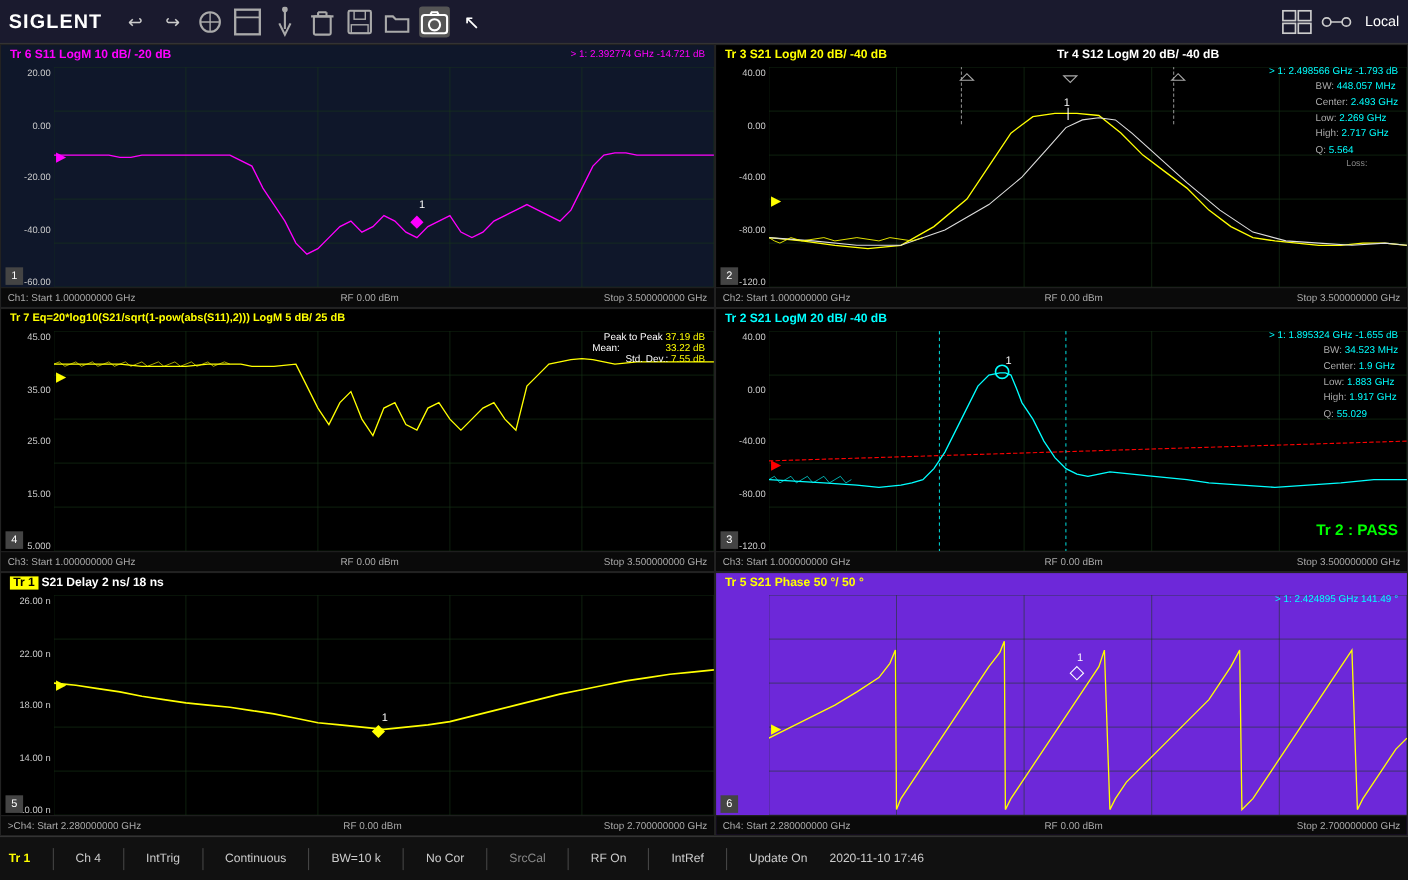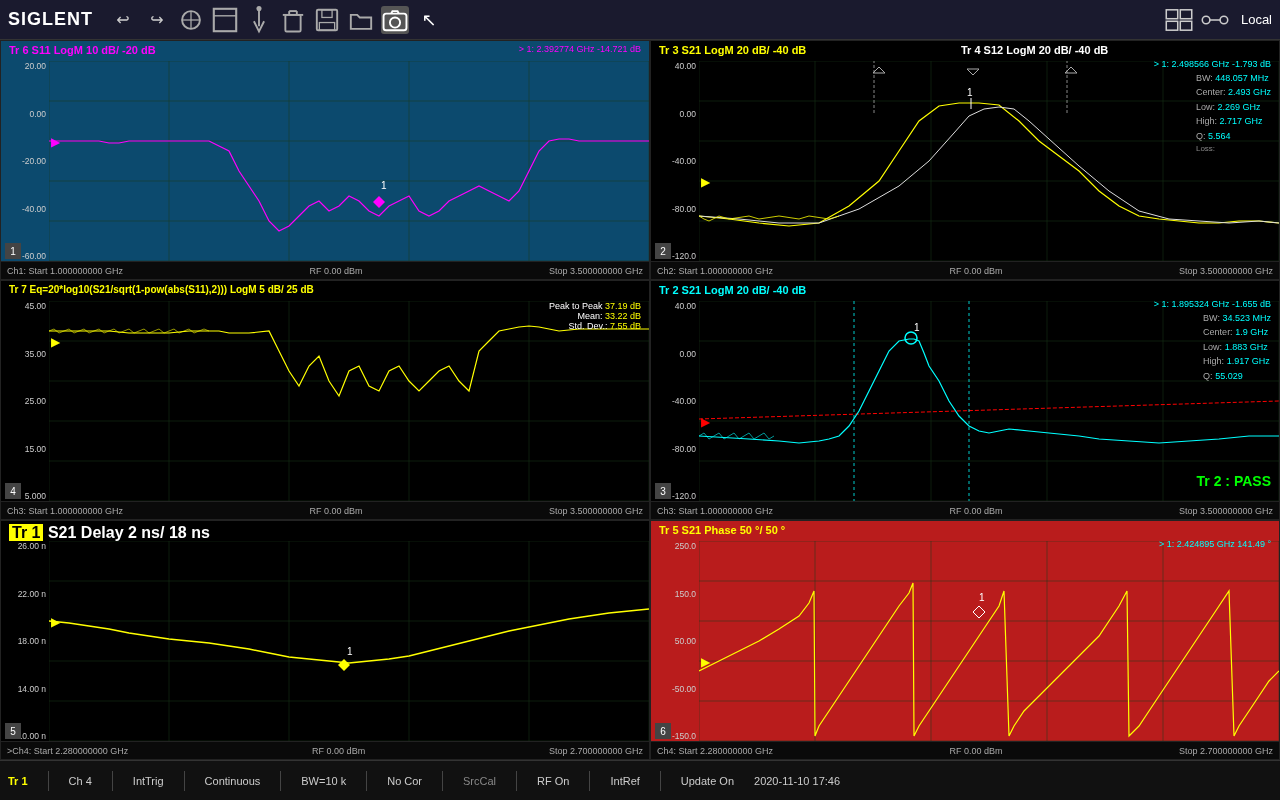--- a/index.html
+++ b/index.html
@@ -274,21 +274,21 @@
             <line x1="7" y1="9" x2="15" y2="9" stroke="#ccc" stroke-width="1.2"></line>
           </svg>
       </div>
     </div>
     <div class="local-label">Local</div>
   </div>
 </div>
 
 <div id="main-grid">
 
-  <div class="panel" style="background:#0c4a6e;">
+  <div class="panel" style="background:#0f172a;">
     <div class="panel-title" style="color:#ff00ff;">Tr 6  S11 LogM 10 dB/ -20 dB</div>
     <div style="position:absolute;top:3px;right:8px;font-size:9px;color:#ff00ff;">&gt; 1:  2.392774 GHz      -14.721 dB</div>
 
     <div class="y-axis">
       <span>20.00</span>
         <span>0.00</span>
         <span>-20.00</span>
         <span>-40.00</span>
         <span>-60.00</span>
     </div>
@@ -330,21 +330,21 @@
     <div style="position:absolute;top:3px;left:8px;font-size:11px;font-weight:bold;color:#ffff00;z-index:10;">Tr 3  S21 LogM 20 dB/ -40 dB</div>
     <div style="position:absolute;top:3px;left:310px;font-size:11px;font-weight:bold;color:#ffffff;z-index:10;">Tr 4  S12 LogM 20 dB/ -40 dB</div>
     <div style="position:absolute;top:18px;right:8px;font-size:9px;color:#00ffff;z-index:10;">&gt; 1:  2.498566 GHz      -1.793 dB</div>
 
     <div class="bw-box" style="top:30px;">
       <div style="color:#fff;"><span style="color:#aaa;">BW:</span> <span style="color:#00ffff;">448.057 MHz</span></div>
       <div style="color:#fff;"><span style="color:#aaa;">Center:</span> <span style="color:#00ffff;">2.493 GHz</span></div>
       <div style="color:#fff;"><span style="color:#aaa;">Low:</span> <span style="color:#00ffff;">2.269 GHz</span></div>
       <div style="color:#fff;"><span style="color:#aaa;">High:</span> <span style="color:#00ffff;">2.717 GHz</span></div>
       <div style="color:#fff;"><span style="color:#aaa;">Q:</span> <span style="color:#00ffff;">5.564</span></div>
-      <div style="color:#888;font-size:8px;">Loss:</div>
+      <div style="color:#888;font-size:8px;text-align:center;">Loss:</div>
     </div>
 
     <div class="y-axis">
       <span>40.00</span>
         <span>0.00</span>
         <span>-40.00</span>
         <span>-80.00</span>
         <span>-120.0</span>
     </div>
 
@@ -390,21 +390,21 @@
       <span>RF 0.00 dBm</span>
       <span>Stop 3.500000000 GHz</span>
     </div>
   </div>
 
   <div class="panel" style="background:#000;">
     <div style="position:absolute;top:3px;left:8px;font-size:10px;font-weight:bold;color:#ffff00;z-index:10;">Tr 7  Eq=20*log10(S21/sqrt(1-pow(abs(S11),2))) LogM 5 dB/ 25 dB</div>
 
     <div style="position:absolute;top:20px;right:8px;font-size:9px;z-index:10;text-align:right;">
       <div><span style="color:#fff;">Peak to Peak</span> <span style="color:#ffff00;">37.19 dB</span></div>
-      <div><span style="color:#fff;">Mean: </span><span style="color:#ffff00;">33.22 dB</span></div>
+      <div><span style="color:#fff;">Mean: </span><span style="color:#ffff00;margin-left:39px;">33.22 dB</span></div>
       <div><span style="color:#fff;">Std. Dev.: </span><span style="color:#ffff00;">7.55 dB</span></div>
     </div>
 
     <div class="y-axis">
       <span>45.00</span>
         <span>35.00</span>
         <span>25.00</span>
         <span>15.00</span>
         <span>5.000</span>
     </div>
@@ -497,21 +497,21 @@
 
     <div class="panel-number">3</div>
     <div class="panel-footer">
       <span>Ch3: Start 1.000000000 GHz</span>
       <span>RF 0.00 dBm</span>
       <span>Stop 3.500000000 GHz</span>
     </div>
   </div>
 
   <div class="panel" style="background:#000;">
-    <div style="position:absolute;top:3px;left:8px;font-size:16px;font-weight:bold;z-index:10;">
+    <div style="position:absolute;top:3px;left:8px;font-size:11px;font-weight:bold;z-index:10;">
       <span style="background:#ffff00;color:#000;padding:0 3px;">Tr 1</span>
       <span style="color:#fff;"> S21 Delay 2 ns/ 18 ns</span>
     </div>
 
 
     <div class="y-axis">
       <span>26.00 n</span>
         <span>22.00 n</span>
         <span>18.00 n</span>
         <span>14.00 n</span>
@@ -544,31 +544,24 @@
     </div>
 
     <div class="panel-number">5</div>
     <div class="panel-footer">
       <span>&gt;Ch4: Start 2.280000000 GHz</span>
       <span>RF 0.00 dBm</span>
       <span>Stop 2.700000000 GHz</span>
     </div>
   </div>
 
-  <div class="panel" style="background:#b91c1c;text-decoration:underline;">
+  <div class="panel" style="background:#6d28d9;text-decoration:underline;">
     <div style="position:absolute;top:3px;left:8px;font-size:11px;font-weight:bold;color:#ffff00;z-index:10;">Tr 5  S21 Phase 50 °/ 50 °</div>
     <div style="position:absolute;top:18px;right:8px;font-size:9px;color:#00ffff;z-index:10;">&gt; 1:  2.424895 GHz       141.49 °</div>
 
-    <div class="y-axis">
-      <span>250.0</span>
-        <span>150.0</span>
-        <span>50.00</span>
-        <span>-50.00</span>
-        <span>-150.0</span>
-    </div>
 
     <div class="chart-area">
       <svg viewBox="0 0 580 200" preserveAspectRatio="none">
 
         <line x1="0" y1="0" x2="580" y2="0" stroke="#1a3a1a" stroke-width="0.5"></line>
         <line x1="0" y1="40" x2="580" y2="40" stroke="#1a3a1a" stroke-width="0.5"></line>
         <line x1="0" y1="80" x2="580" y2="80" stroke="#1a3a1a" stroke-width="0.5"></line>
         <line x1="0" y1="120" x2="580" y2="120" stroke="#1a3a1a" stroke-width="0.5"></line>
         <line x1="0" y1="160" x2="580" y2="160" stroke="#1a3a1a" stroke-width="0.5"></line>
         <line x1="0" y1="200" x2="580" y2="200" stroke="#1a3a1a" stroke-width="0.5"></line>

